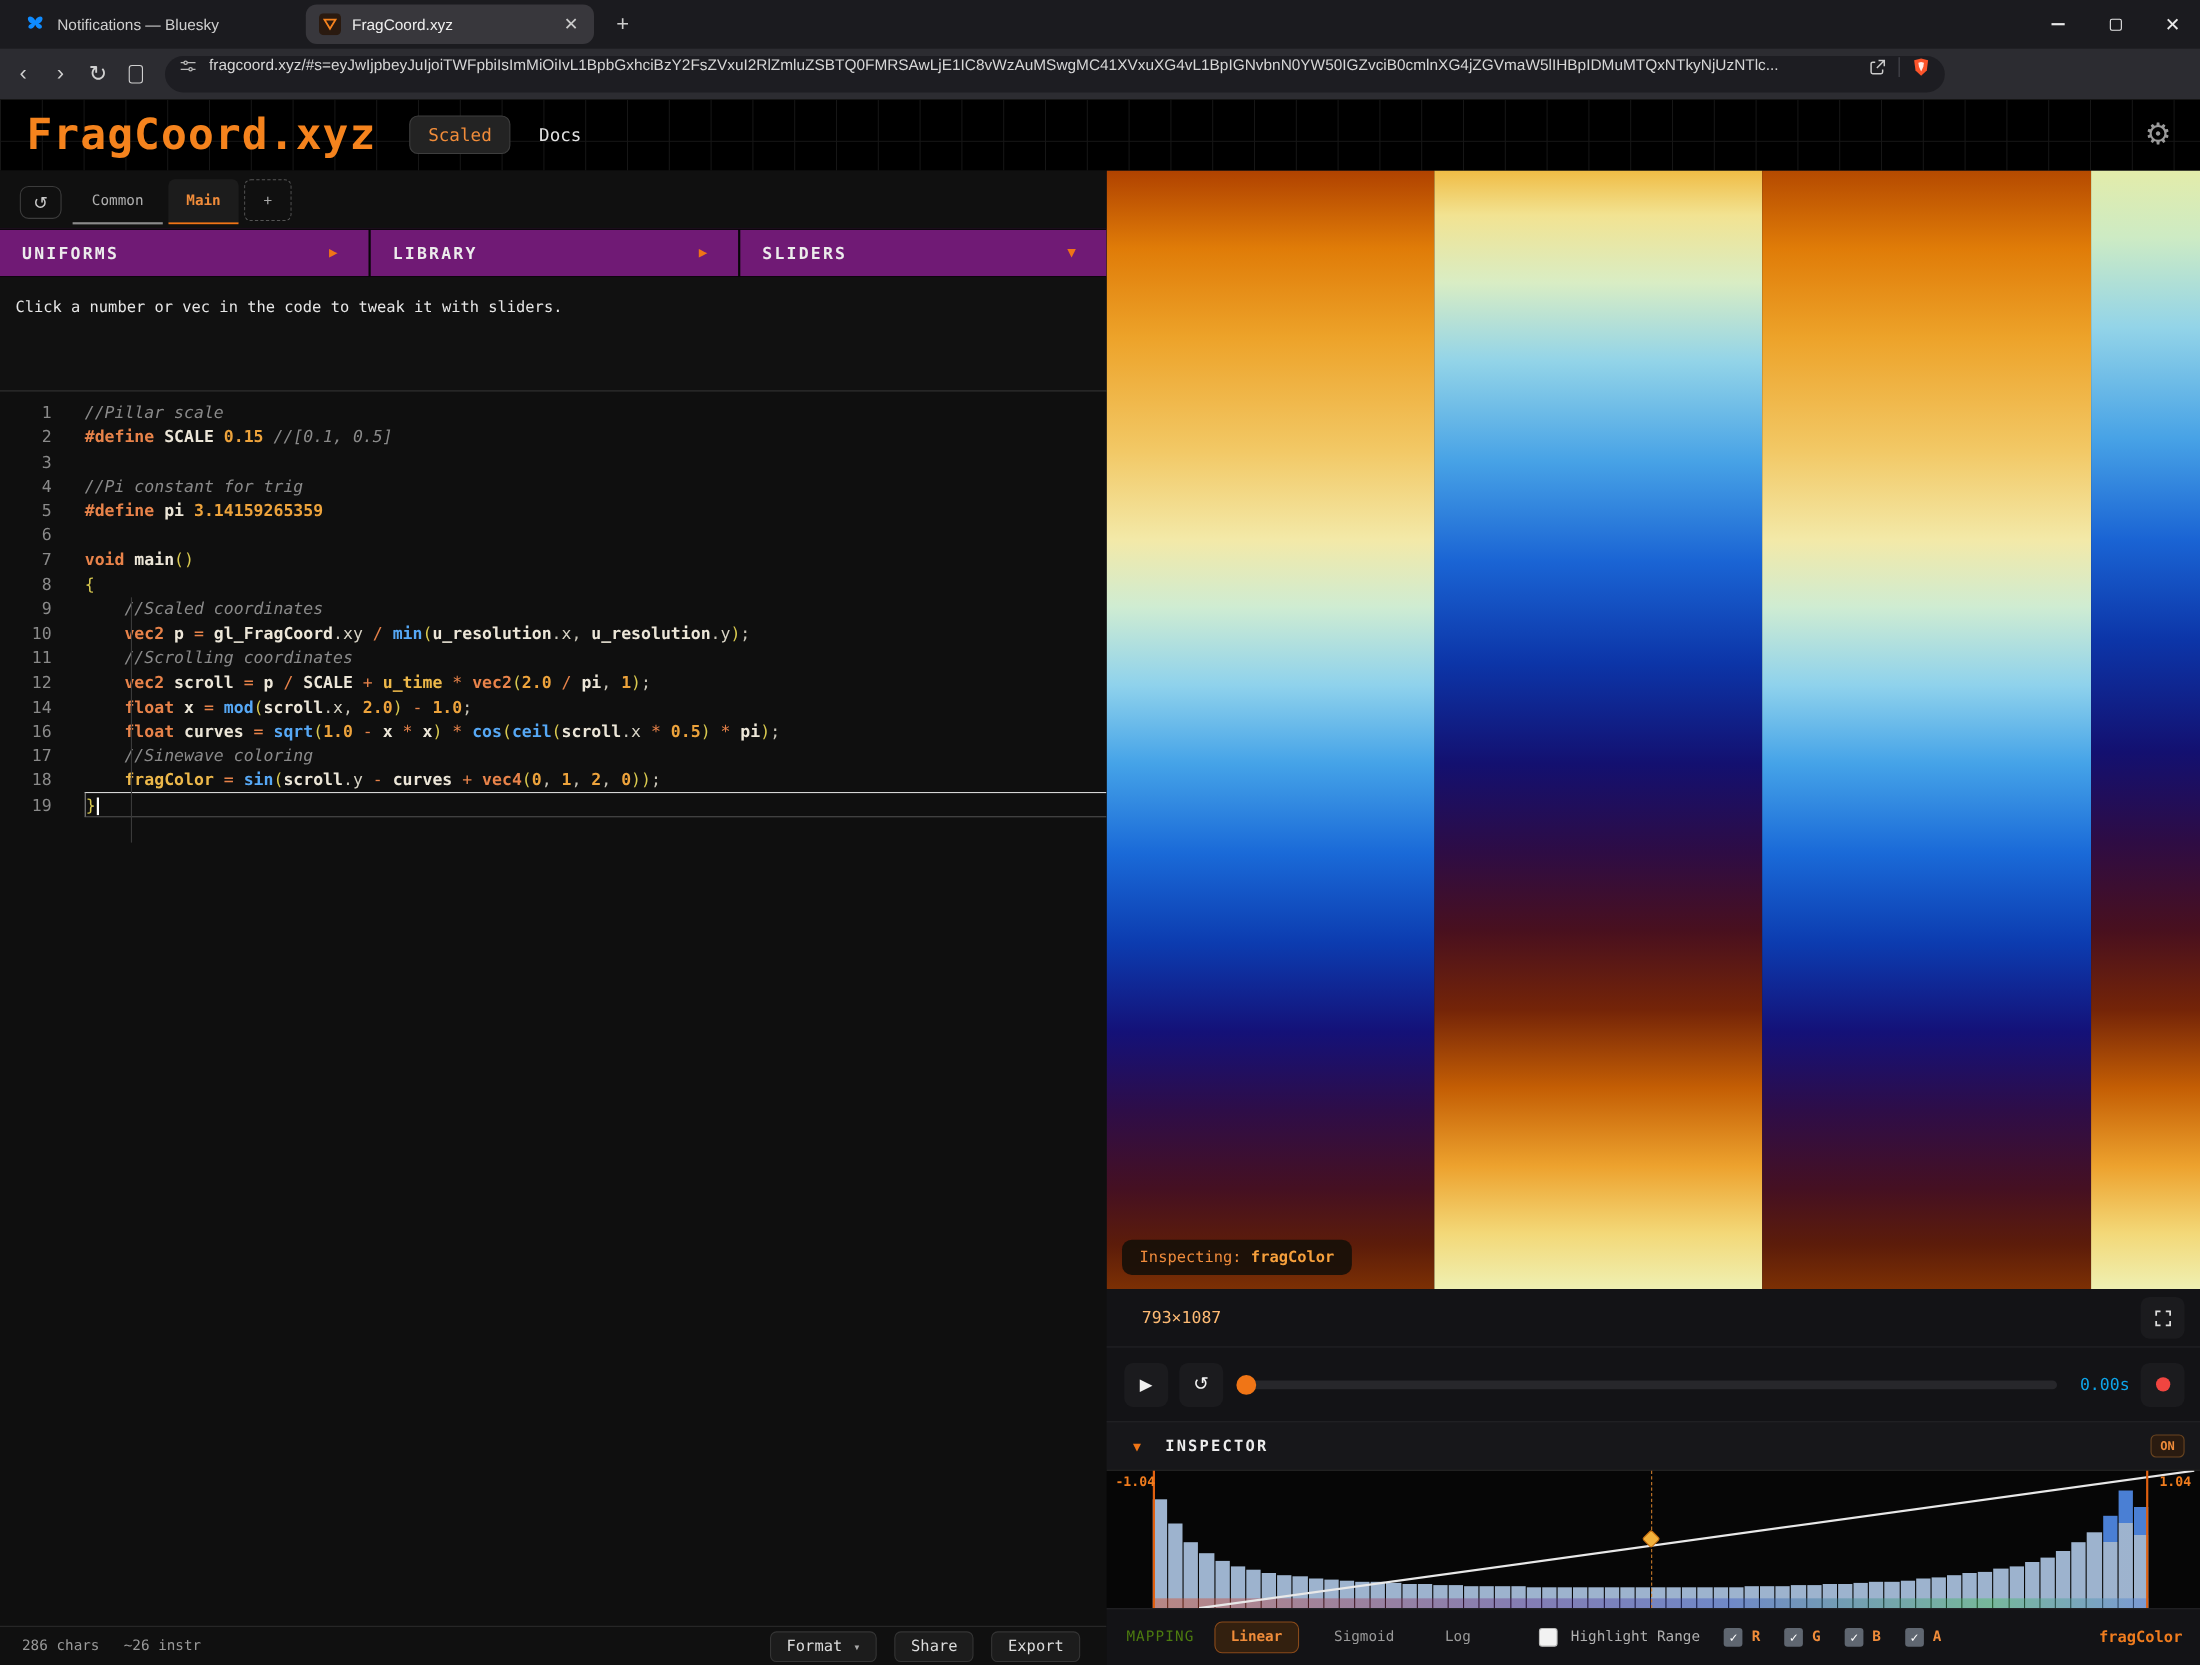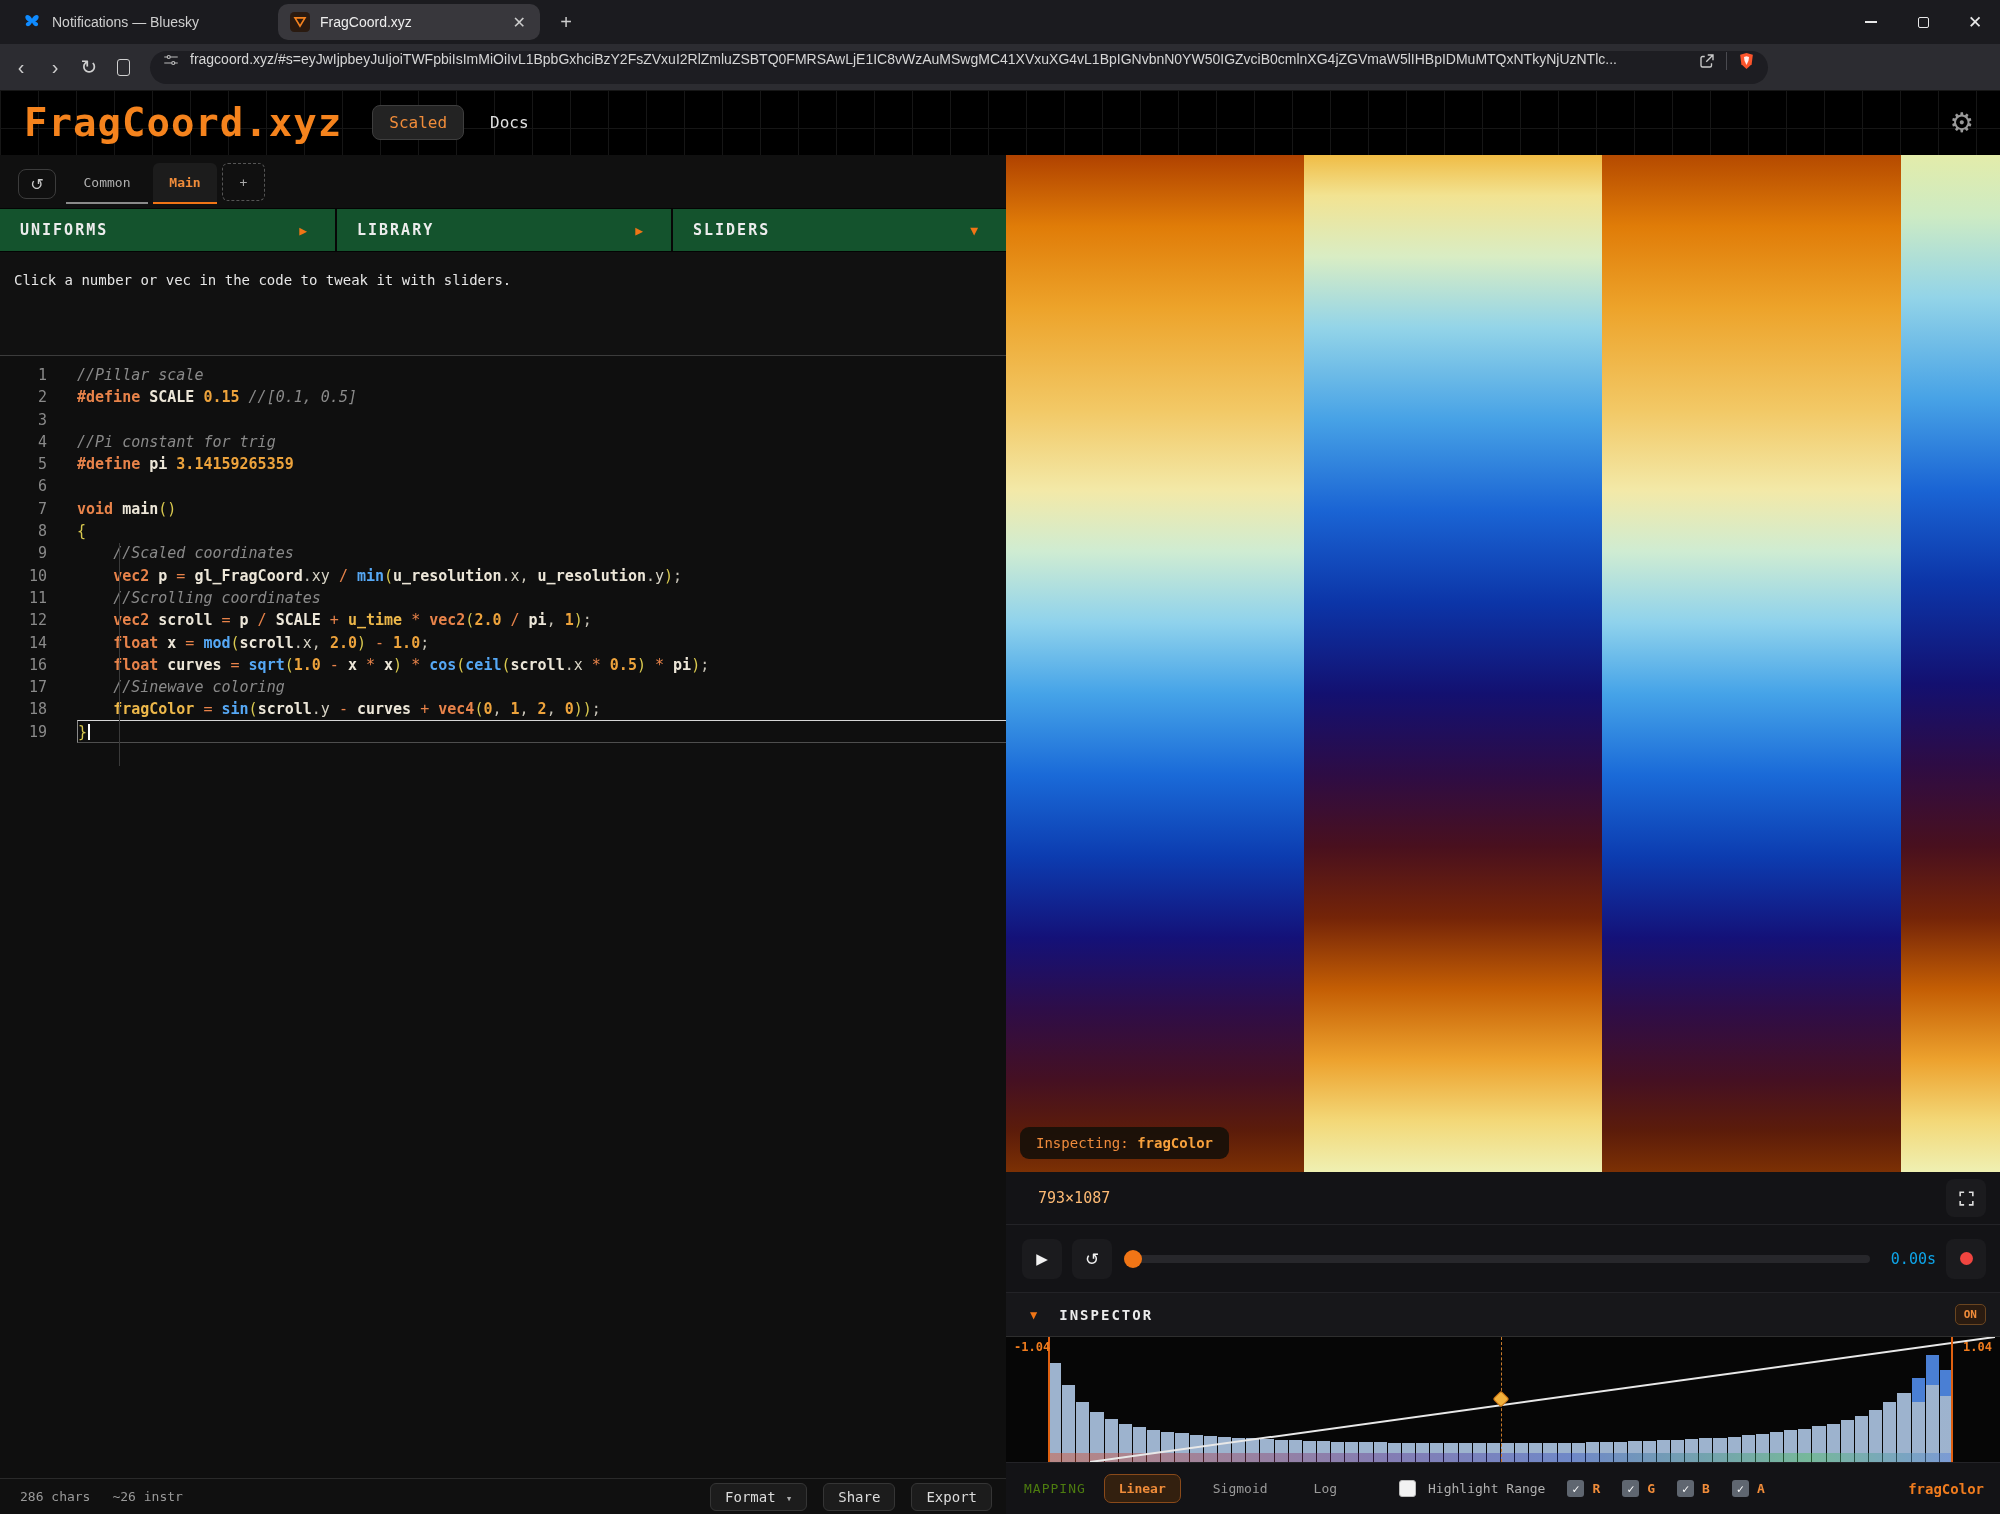--- a/index.html
+++ b/index.html
@@ -63,21 +63,21 @@
               border-radius:8px; color:#c8c8c8; display:flex; align-items:center; justify-content:center;
               font-size:16px; font-family:"DejaVu Sans",sans-serif; }
   .edtab { position:absolute; top:8px; height:41px; display:flex; align-items:center; justify-content:center;
            font-size:13px; }
   .edtab.common { left:66px; width:82px; color:#b0b0b0; border-bottom:2px solid #8a8a8a; }
   .edtab.main { left:153px; width:64px; color:#f08c3a; background:#1c1c1c; border-radius:6px 6px 0 0;
                 border-bottom:2.5px solid #f07516; font-weight:bold; }
   .edtab.add { left:222px; width:43px; color:#aaa; border:1.5px dashed #555; border-radius:6px; height:38px; }
 
   
-  .sections { position:absolute; left:0; top:53px; width:100%; height:44px; background:#14532d;
+  .sections { position:absolute; left:0; top:53px; width:100%; height:44px; background:#701a75;
               border-top:1px solid #040404; border-bottom:1px solid #040404; display:flex; }
   .section { position:relative; height:100%; display:flex; align-items:center; padding-left:20px;
              color:#ececec; font-weight:bold; font-size:15px; letter-spacing:2px; border-right:2px solid #070707; }
   .section .arrow { position:absolute; right:26px; color:#f07516; font-size:13px; }
   .sec-uniforms { width:337px; } .sec-library { width:336px; } .sec-sliders { width:333px; border-right:none; }
 
   
   .hintarea { position:absolute; left:0; top:97px; width:100%; height:104px; background:#111;
               border-bottom:1px solid #3c3c3c; }
   .hint { margin:20px 0 0 14px; font-size:14px; color:#e6e6e6; }
@@ -100,21 +100,21 @@
   .tk-gold { color:#edb84a; font-weight:bold; }
   .tk-pl { color:#ddd; }
   .code-line.current .lc { border-top:1px solid #d6d6d6; border-bottom:1px solid #4e4e4e; border-left:1px solid #8a8a8a; margin-top:-1px; }
   .cursor { display:inline-block; width:2px; height:16px; background:#fff; vertical-align:middle; margin-left:1px; }
   .indent-guide { position:absolute; left:119px; top:187px; width:1px; height:223px; background:#3a3a3a; }
 
   
   .statusbar { position:absolute; left:0; bottom:0; width:100%; height:36px; background:#101010;
                border-top:1px solid #2a2a2a; display:flex; align-items:center; font-size:13px; color:#9a9a9a; }
   .sb-left { margin-left:20px; display:flex; gap:22px; }
-  .sb-right { position:absolute; right:14px; display:flex; gap:16px;padding-left:24px; }
+  .sb-right { position:absolute; right:24px; display:flex; gap:16px;padding-left:24px; }
   .sb-btn { padding:5px 14px; background:#1c1c1c; border:1px solid #353535; border-radius:6px; color:#dcdcdc; font-size:14px; }
   .sb-btn .caret { color:#aaa; font-size:11px; margin-left:10px; }
 
   
   .canvas { position:absolute; left:0; top:0; width:994px; height:1017px; display:flex; overflow:hidden; }
   .canvas .col { height:100%; }
   .inspect-badge { position:absolute; left:14px; bottom:13px; background:rgba(24,16,9,0.93); border-radius:9px;
                    padding:8px 16px; font-size:14px; color:#ef8b3c; }
   .inspect-badge b { color:#f7a03c; }
 

